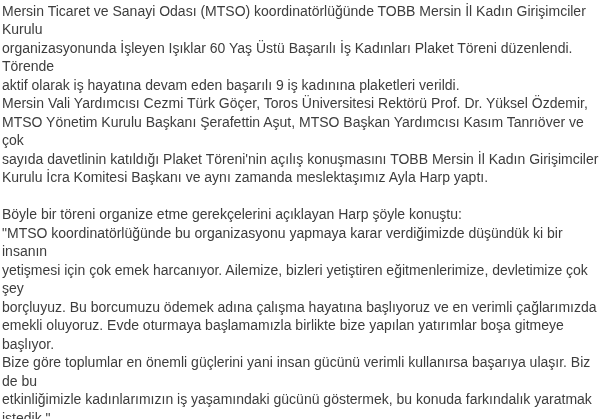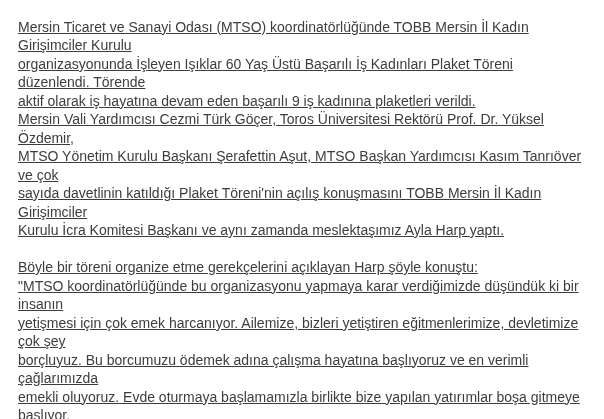--- a/index.html
+++ b/index.html
@@ -16,22 +16,21 @@
     box-sizing: border-box;
     width: 604px;
     padding: 1.5px 0 0 2px;
     font-family: "Liberation Sans", sans-serif;
     font-size: 14px;
     line-height: 18.5px;
     color: #3d3d3d;
   }
   .block {
     white-space: pre-line;
-    margin: 16px;
-    text-decoration: underline;
+    margin: 0;
   }
   .block.gap-one-line {
     margin-top: 18.5px;
   }
 </style>
 </head>
 <body>
 
 <div class="article">
   <p class="block">Mersin Ticaret ve Sanayi Odası (MTSO) koordinatörlüğünde TOBB Mersin İl Kadın Girişimciler Kurulu

